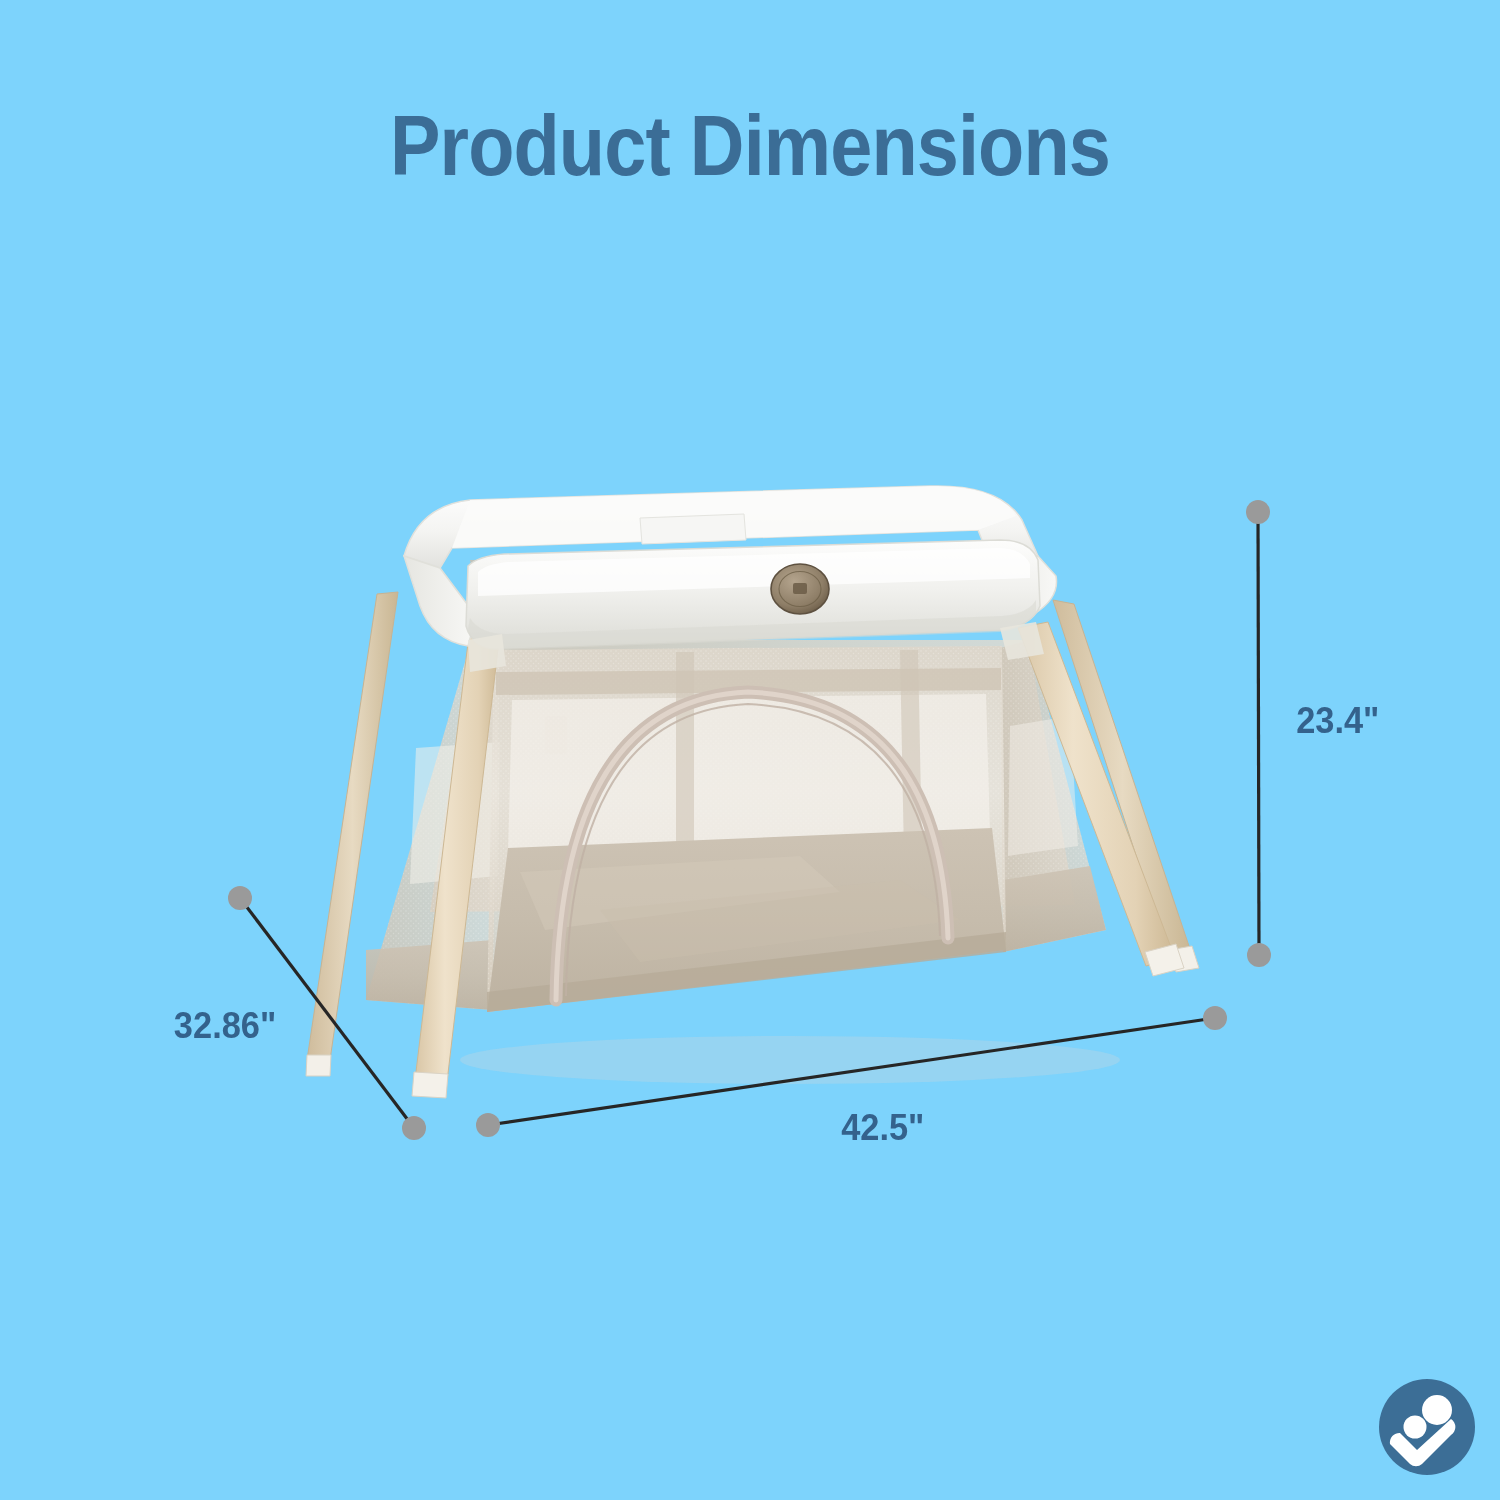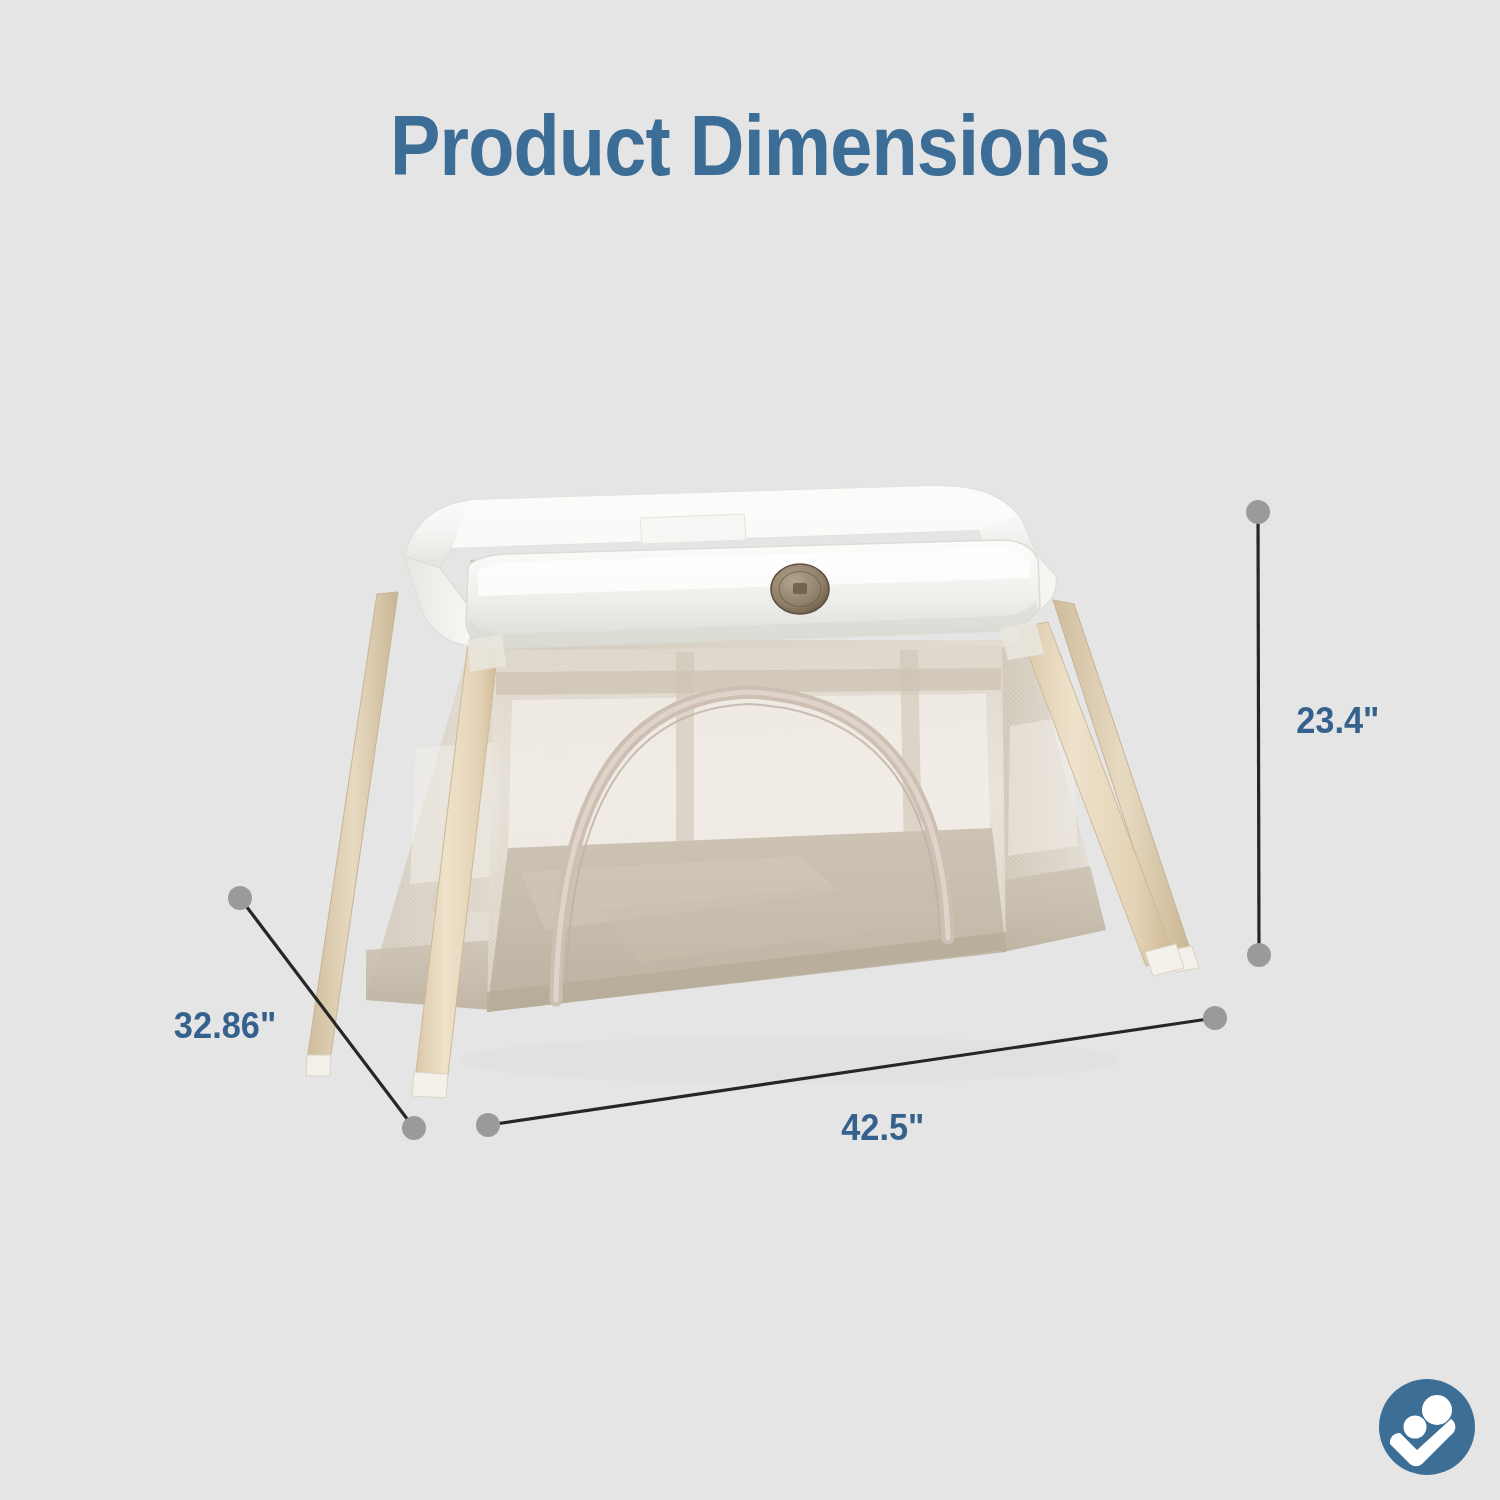--- a/index.html
+++ b/index.html
@@ -7,21 +7,21 @@
     padding: 0;
     background: #ffffff;
   }
   body {
     font-family: "Liberation Sans", sans-serif;
   }
   #page {
     position: relative;
     width: 1500px;
     height: 1500px;
-    background: #e5e5e5;
+    background: #7dd3fc;
     overflow: hidden;
   }
 
   
   #page-title {
     position: absolute;
     left: 0;
     top: 96px;
     width: 1500px;
     text-align: center;

